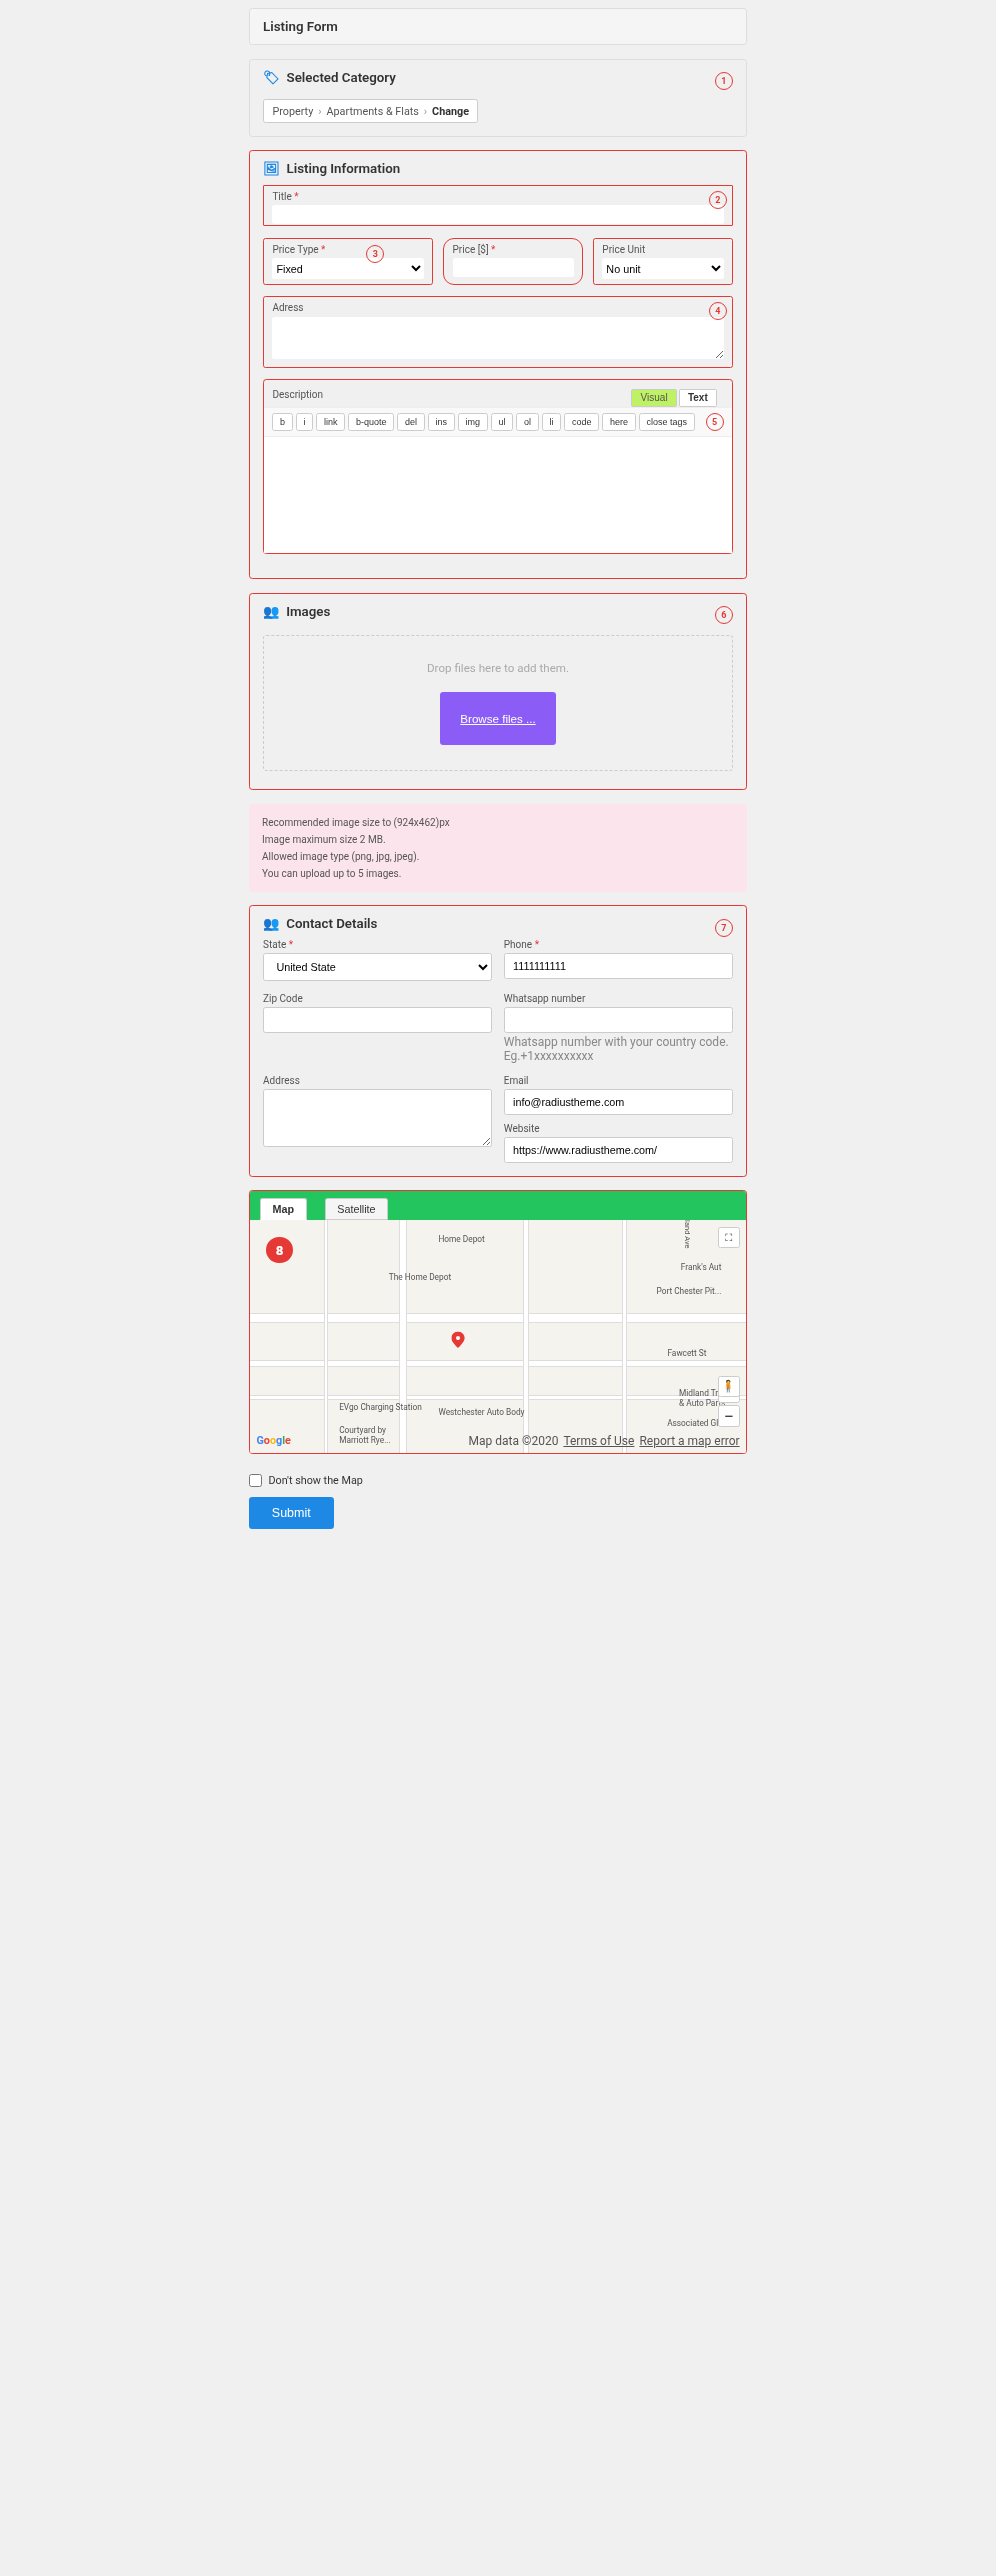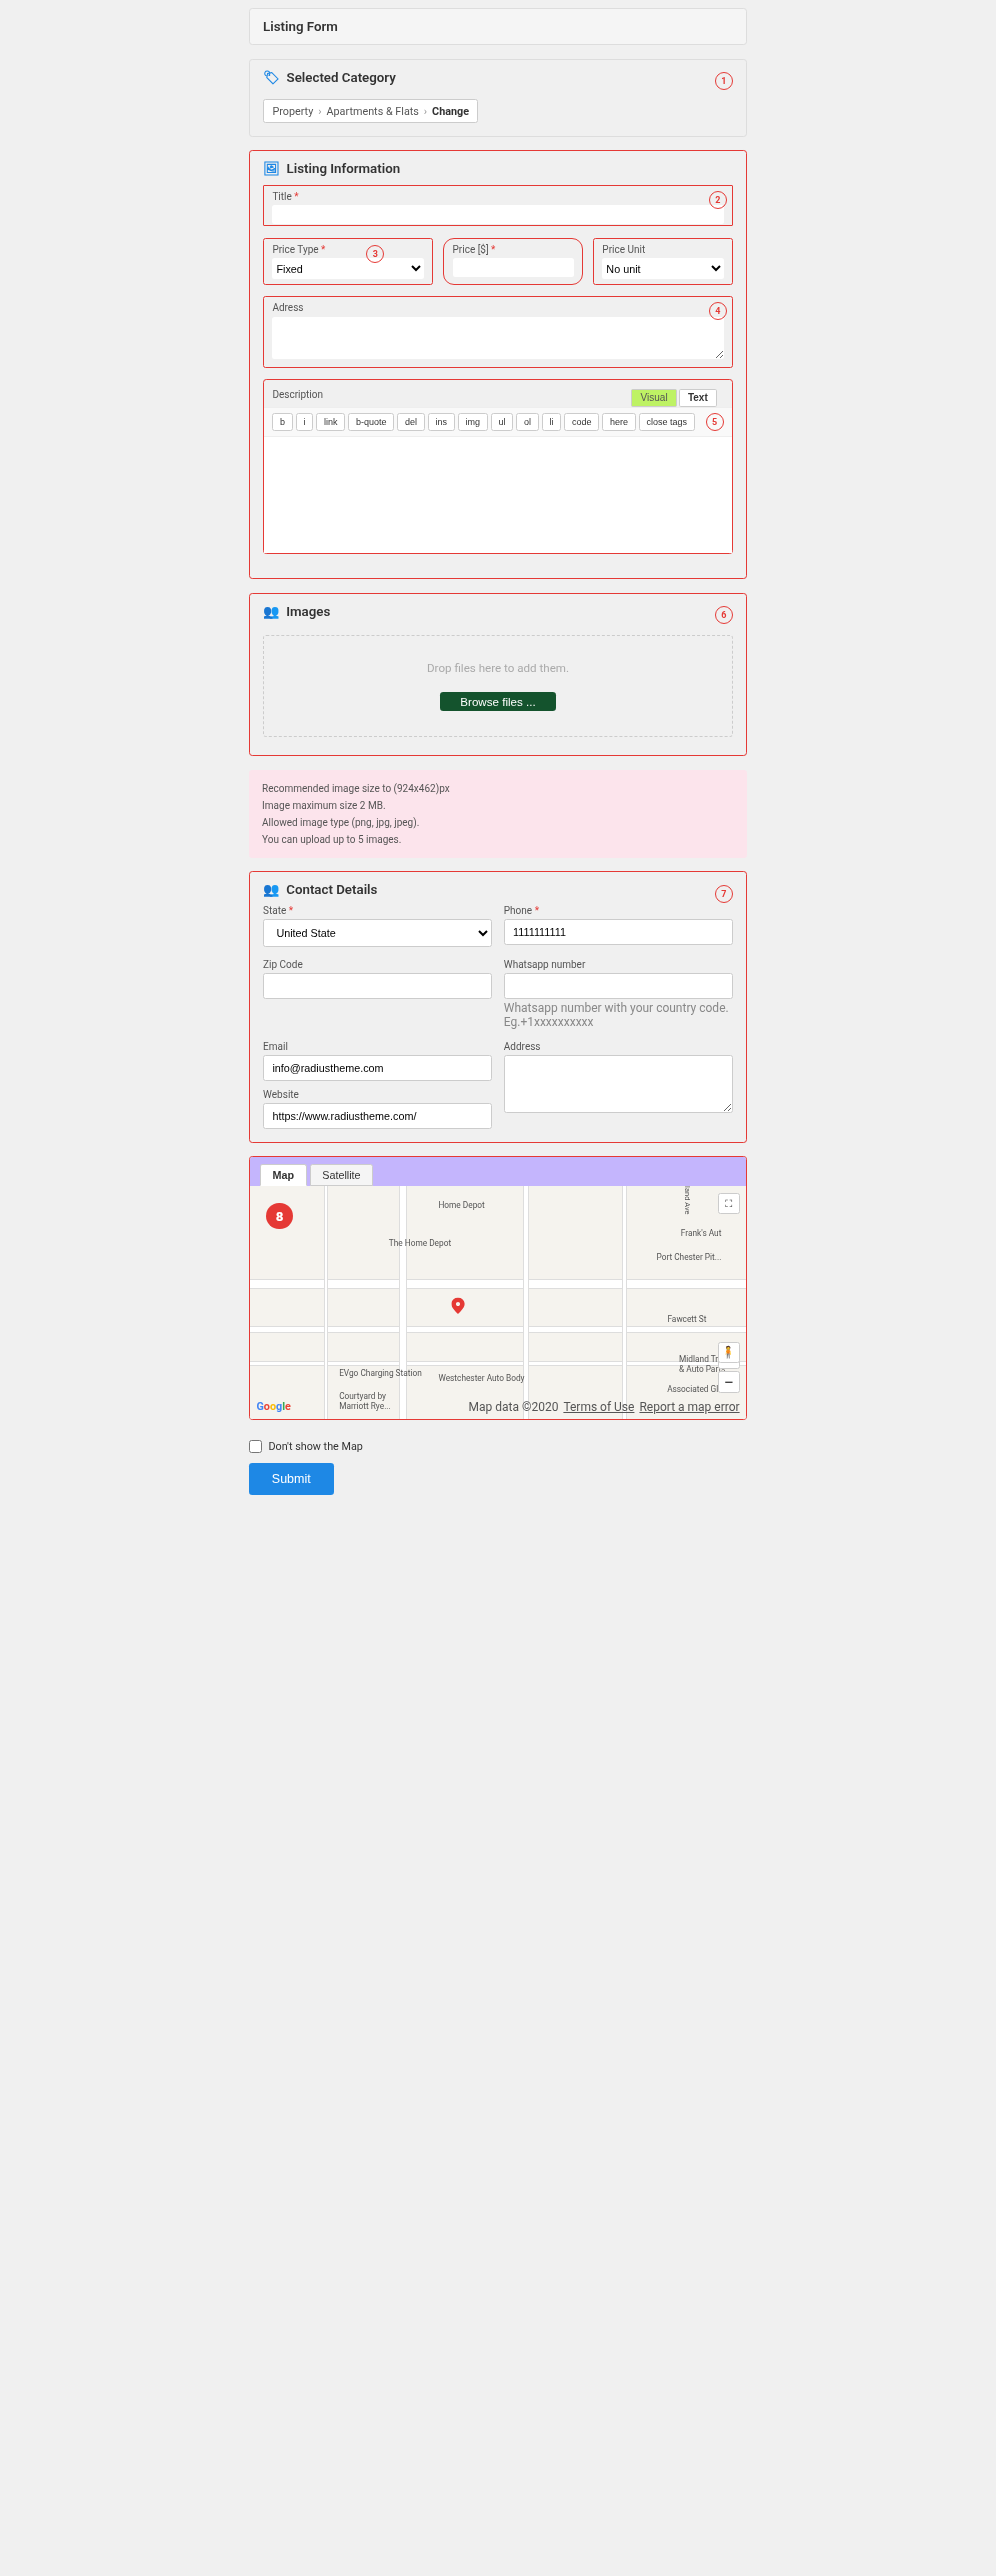--- a/index.html
+++ b/index.html
@@ -125,28 +125,29 @@
     .drop-zone {
       border: 1.7px dashed #ccc;
       border-radius: 3.3px;
       padding: 25px;
       text-align: center;
       color: #999;
       margin: 8.3px 0;
       font-size: 11.6px;
     }
     .browse-btn {
-      background: #14532d;
+      background: #8b5cf6;
       color: #fff;
       border: none;
       border-radius: 3.3px;
-      padding: 3px 20px;
+      padding: 20px 20px;
       font-size: 11.6px;
       cursor: pointer;
       margin-top: 6.6px;
+      text-decoration: underline;
     }
     .image-info-box {
       background: #fce4ec;
       border-radius: 3.3px;
       padding: 10px 13.3px;
       margin-bottom: 13.3px;
     }
     .image-info-box p {
       font-size: 10px;
       color: #555;
@@ -174,22 +175,22 @@
     
     .map-section {
       border: 0.8px solid #e53935;
       border-radius: 3.3px;
       overflow: hidden;
       margin-bottom: 13.3px;
     }
     .map-tabs {
       display: flex;
       padding: 6.6px 10px 0;
-      gap: 3px;
-      background: #c4b5fd;
+      gap: 18px;
+      background: #22c55e;
     }
     .map-tab {
       padding: 4.2px 11.6px;
       font-size: 10.8px;
       border: 0.8px solid #ccc;
       background: #f5f5f5;
       cursor: pointer;
       border-radius: 2.5px 2.5px 0 0;
       color: #333;
     }
@@ -481,32 +482,32 @@
       </div>
       <div>
         <label class="form-label">Whatsapp number</label>
         <input type="text" class="form-control" style="">
         <div class="form-hint">Whatsapp number with your country code. Eg.+1xxxxxxxxxx</div>
       </div>
     </div>
 
     <div class="two-col">
       <div>
+        <label class="form-label">Address</label>
+        <textarea class="form-control" style="min-height: 58px;"></textarea>
+      </div>
+      <div>
         <div style="margin-bottom:8.3px;">
           <label class="form-label">Email</label>
           <input type="email" class="form-control" value="info@radiustheme.com" style="">
         </div>
         <div>
           <label class="form-label">Website</label>
           <input type="url" class="form-control" value="https://www.radiustheme.com/" style="">
         </div>
-      </div>
-      <div>
-        <label class="form-label">Address</label>
-        <textarea class="form-control" style="min-height: 58px;"></textarea>
       </div>
     </div>
   </div>
 
   <div class="map-section">
     <div class="map-tabs">
       <button class="map-tab active">Map</button>
       <button class="map-tab">Satellite</button>
     </div>
     <div class="map-container">

